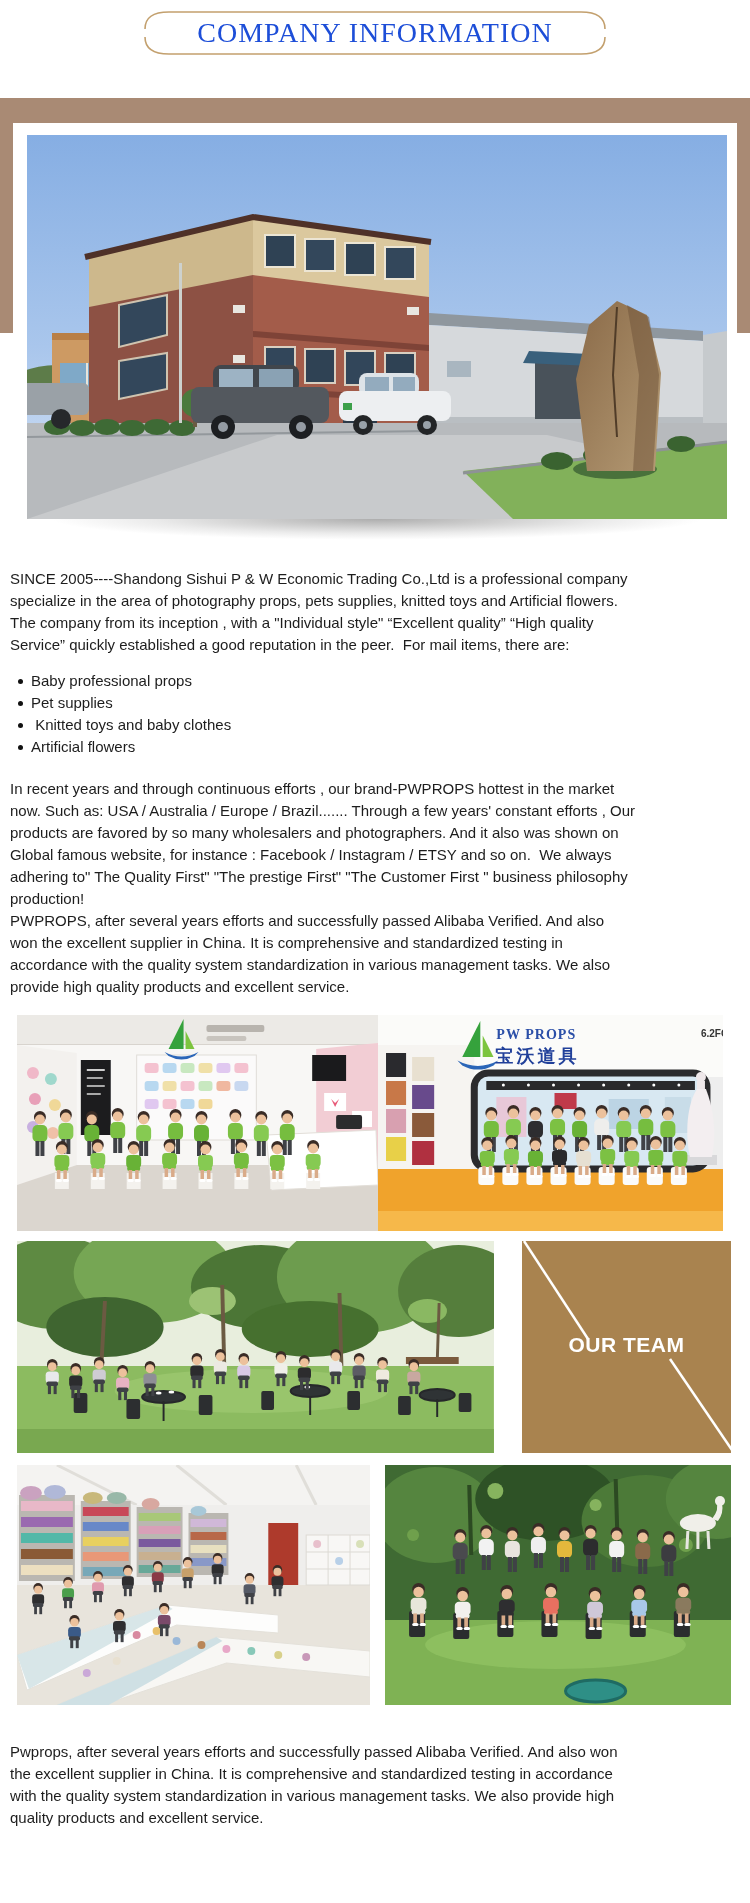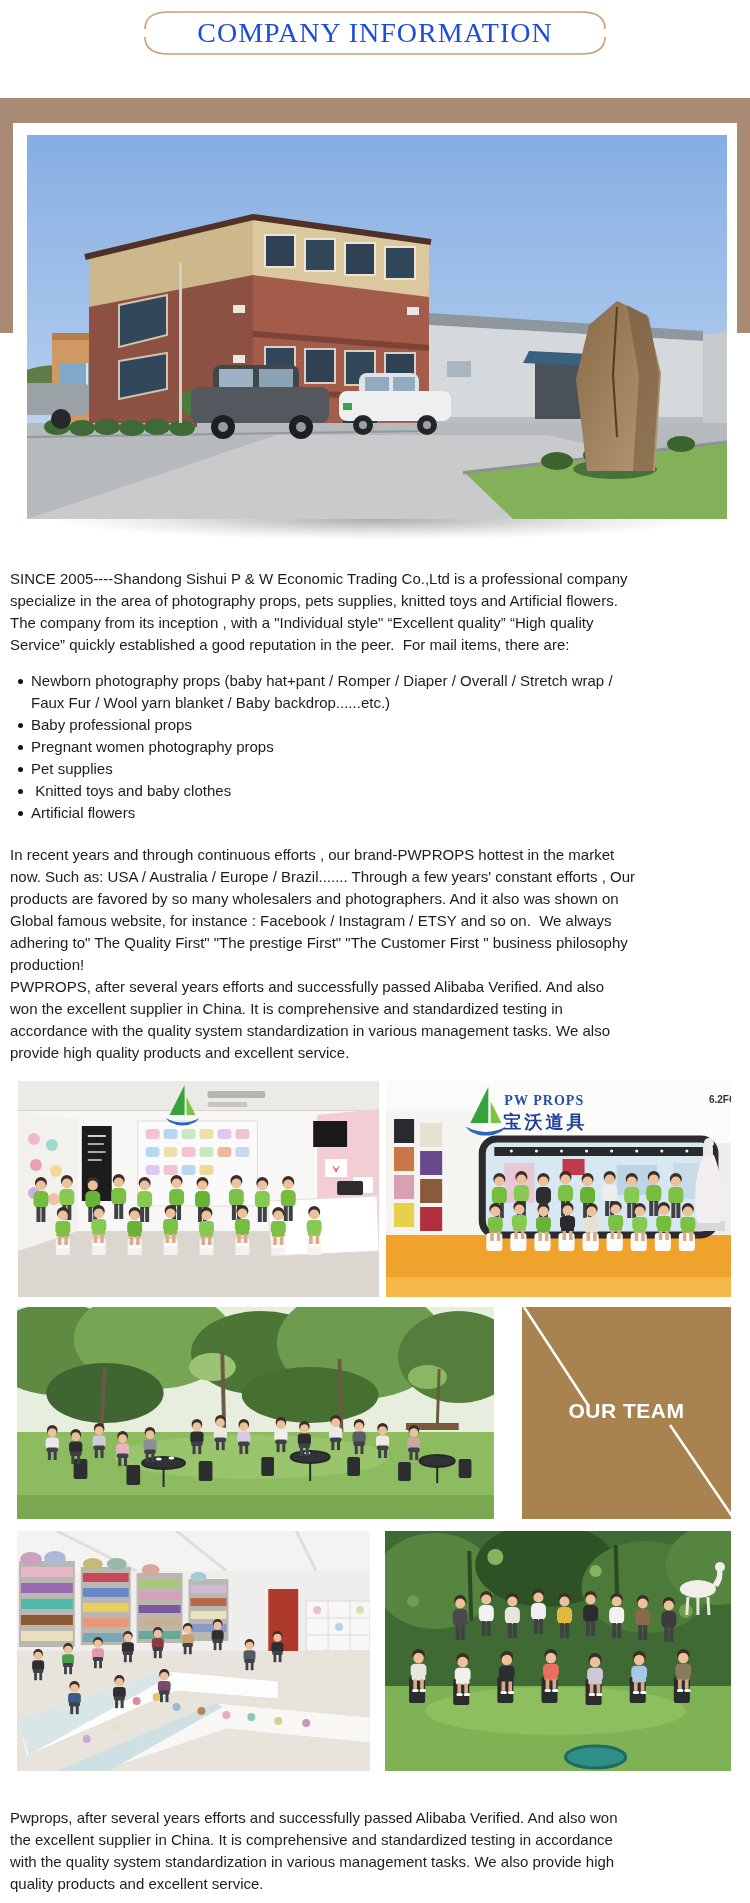--- a/index.html
+++ b/index.html
@@ -34,21 +34,21 @@
   .p1 { margin-top:23px; }
   .p2 { margin-top:20px; }
   ul.bullets { margin:14px 0 0 0; padding:0; list-style:none; }
   ul.bullets li { display:flex; line-height:22px; }
   .dot { flex:0 0 auto; width:5px; height:5px; border-radius:50%; background:#111;
          margin:9px 8px 0 8px; }
   .li-text { white-space:pre-wrap; }
   
   .gallery { width:714px; margin:17px 0 0 17px; }
   .g-row { display:flex; }
-  .r1 { margin-top:0;  height:216px; gap:7px;justify-content:center; }
+  .r1 { margin-top:0;  height:216px; gap:0; }
   .r2 { margin-top:10px; height:212px; gap:28px; }
   .r3 { margin-top:12px; height:240px; gap:15px; }
   .ph { overflow:hidden; background:#eee; }
   .ph svg { display:block; width:100%; height:100%; }
   .ph-b1 { width:361px; height:216px; }
   .ph-b2 { width:345px; height:216px; }
   .ph-gd { width:488px; height:212px; }
   .ph-ws { width:353px; height:240px; }
   .ph-og { width:346px; height:240px; }
   .team-box { position:relative; width:214px; height:212px; background:#a9834f; }
@@ -227,30 +227,21 @@
 
 <div class="content">
   <p class="para p1">SINCE 2005----Shandong Sishui P &amp; W Economic Trading Co.,Ltd is a professional company
 specialize in the area of photography props, pets supplies, knitted toys and Artificial flowers.
 The company from its inception , with a "Individual style" “Excellent quality” “High quality
 Service” quickly established a good reputation in the peer.  For mail items, there are:</p>
 
   <ul class="bullets">
     <li>
         <span class="dot"></span>
-        <span class="li-text">Newborn photography props (baby hat+pant / Romper / Diaper / Overall / Stretch wrap /
-Faux Fur / Wool yarn blanket / Baby backdrop......etc.)</span>
-      </li>
-    <li>
-        <span class="dot"></span>
         <span class="li-text">Baby professional props</span>
-      </li>
-    <li>
-        <span class="dot"></span>
-        <span class="li-text">Pregnant women photography props</span>
       </li>
     <li>
         <span class="dot"></span>
         <span class="li-text">Pet supplies</span>
       </li>
     <li>
         <span class="dot"></span>
         <span class="li-text"> Knitted toys and baby clothes</span>
       </li>
     <li>

